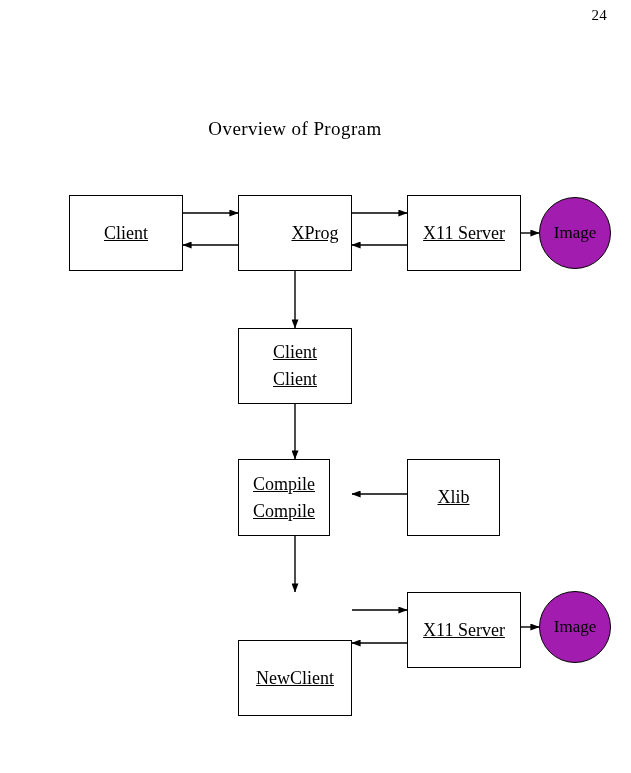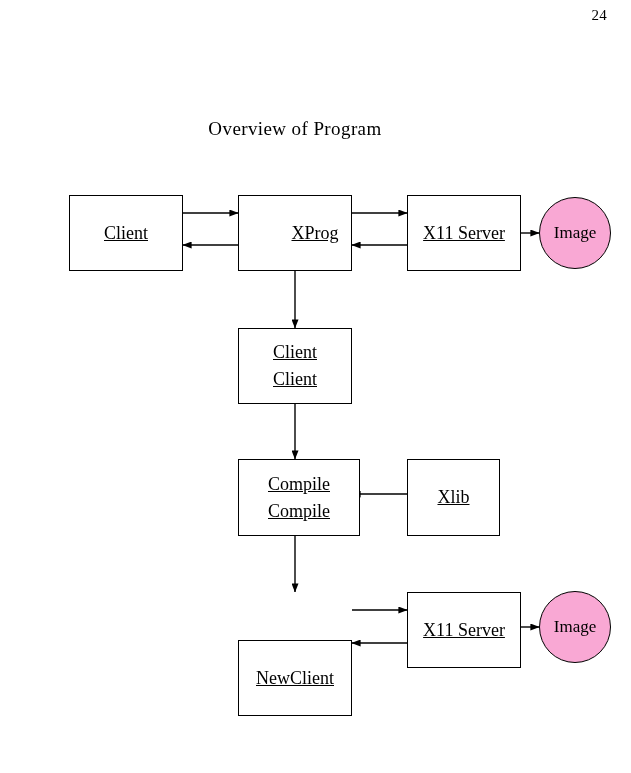--- a/index.html
+++ b/index.html
@@ -52,21 +52,21 @@
     font-size: 18px;
     line-height: 1.48;
     text-align: center;
     text-decoration: underline;
   }
   .node-circle {
     position: absolute;
     box-sizing: border-box;
     border: 1.4px solid #000000;
     border-radius: 50%;
-    background: #f9a8d4;
+    background: #a21caf;
     display: flex;
     align-items: center;
     justify-content: center;
     font-size: 17px;
     text-align: center;
   }
   .node-line {
     display: block;
     white-space: nowrap;
   }
@@ -125,21 +125,21 @@
 
   <div class="node-circle" style="left:539px; top:197px; width:72px; height:72px;">
     <span class="node-line">Image</span>
   </div>
 
   <div class="node-box" style="left:238px; top:328px; width:114px; height:76px;">
     <span class="node-line">Client</span>
     <span class="node-line">Client</span>
   </div>
 
-  <div class="node-box" style="left:238px; top:459px; width:122px; height:77px;">
+  <div class="node-box" style="left:238px; top:459px; width:92px; height:77px;">
     <span class="node-line">Compile</span>
     <span class="node-line">Compile</span>
   </div>
 
   <div class="node-box" style="left:407px; top:459px; width:93px; height:77px;">
     <span class="node-line">Xlib</span>
   </div>
 
   <div class="node-box" style="left:238px; top:592px; width:114px; height:76px;margin-top:48px;">
     <span class="node-line">NewClient</span>

